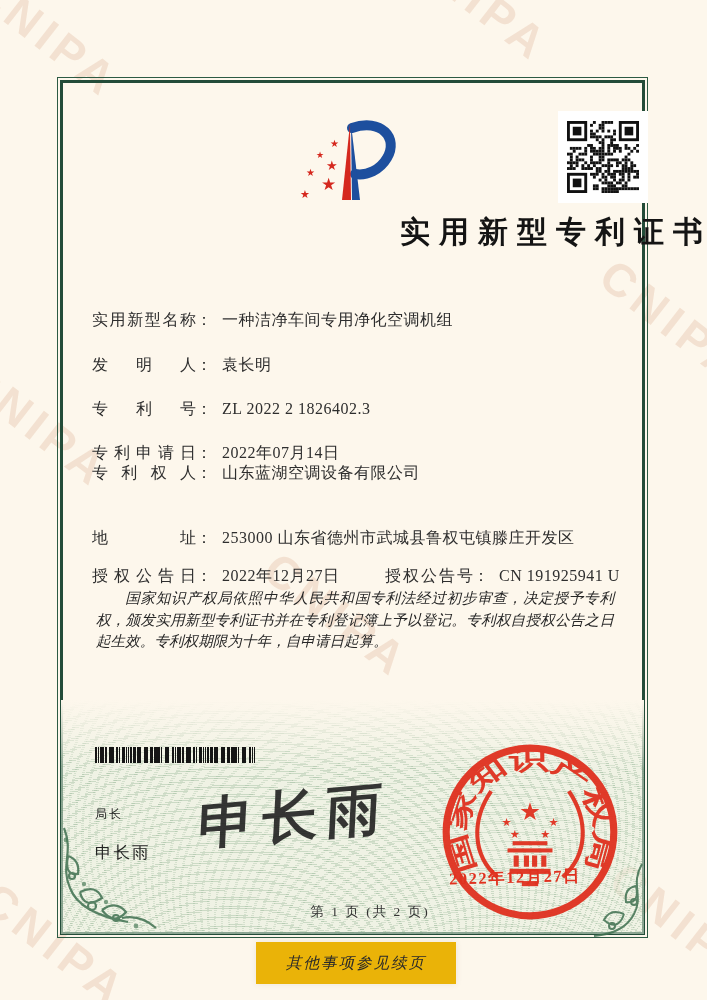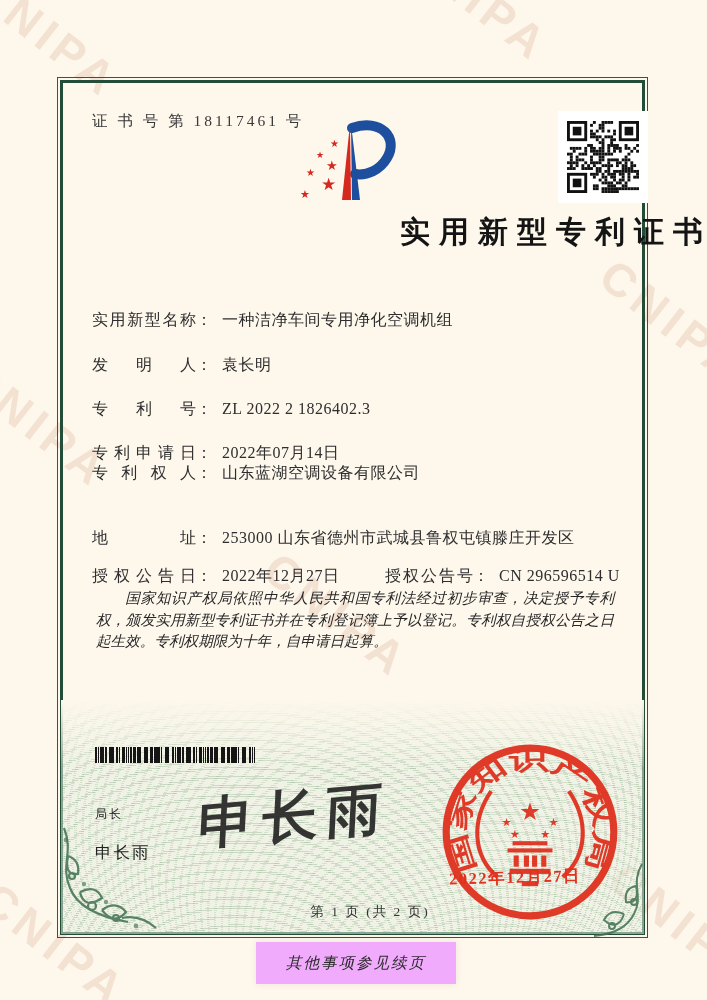--- a/index.html
+++ b/index.html
@@ -110,21 +110,21 @@
     letter-spacing:1.5px;
     transform:rotate(-1.5deg);
     white-space:nowrap;
   }
   .page-info{
     left:57px;top:903px;width:626px;
     text-align:center;font-size:13.5px;letter-spacing:2px;color:#333;
   }
   .footer-note-box{
     left:256px;top:942px;width:200px;height:42px;
-    background:#f0abfc;
+    background:#eab308;
     box-shadow:0 0 6px rgba(120,100,70,0.12);
     display:flex;align-items:center;justify-content:center;
     z-index:3;
   }
   .footer-note{
     font-size:15.5px;font-style:italic;letter-spacing:2px;color:#2a2a2a;
   }
   .ornament{z-index:3;}
 </style>
 </head>
@@ -140,21 +140,20 @@
   <span class="wm" style="left:-30px;top:918px">CNIPA</span>
   <span class="wm" style="left:598px;top:898px">CNIPA</span>
 
   <div class="cert-frame"></div>
 
   <div class="wave-band"></div>
   <div class="wave-fade"></div>
 
   <div class="content">
 
-    <div class="abs cert-no">证 书 号 第 18117461 号</div>
 
     <svg class="abs" style="left:283px;top:110px" width="132" height="92" viewBox="0 0 132 92">
       <g fill="#d5281e" font-family="'DejaVu Sans',sans-serif">
         <text x="47" y="37" font-size="10">★</text>
         <text x="33" y="48" font-size="9">★</text>
         <text x="43" y="60" font-size="13">★</text>
         <text x="23" y="66" font-size="10">★</text>
         <text x="38" y="80" font-size="17">★</text>
         <text x="17" y="88" font-size="11">★</text>
       </g>
@@ -411,21 +410,21 @@
     </div>
     <div class="abs field-row" style="top:447px">
       <span class="field-label">专利权人</span><span class="field-colon">：</span><span class="field-value">山东蓝湖空调设备有限公司</span>
     </div>
     <div class="abs field-row" style="top:512px">
       <span class="field-label">地址</span><span class="field-colon">：</span><span class="field-value">253000 山东省德州市武城县鲁权屯镇滕庄开发区</span>
     </div>
     <div class="abs field-row" style="top:550px">
       <span class="field-label">授权公告日</span><span class="field-colon">：</span><span class="field-value">2022年12月27日</span>
       <span class="grant-pair2">
-        <span class="field-label">授权公告号</span><span class="field-colon">：</span><span class="field-value">CN 296596514 U</span>
+        <span class="field-label">授权公告号</span><span class="field-colon">：</span><span class="field-value">CN 191925941 U</span>
       </span>
     </div>
 
     <div class="abs body-text">
       <p>国家知识产权局依照中华人民共和国专利法经过初步审查，决定授予专利权，颁发实用新型专利证书并在专利登记簿上予以登记。专利权自授权公告之日起生效。专利权期限为十年，自申请日起算。</p>
     </div>
 
     <div class="abs barcode"></div>
 
     <div class="abs sig-title">局长</div>

